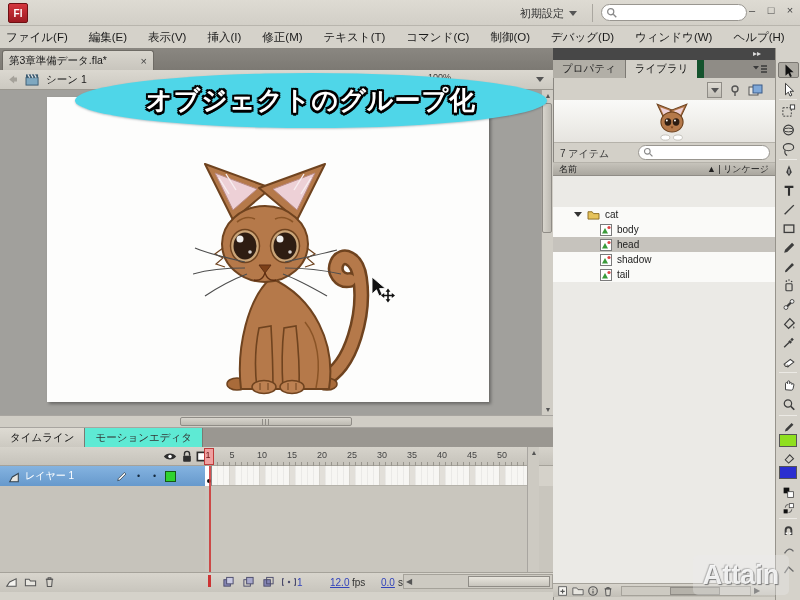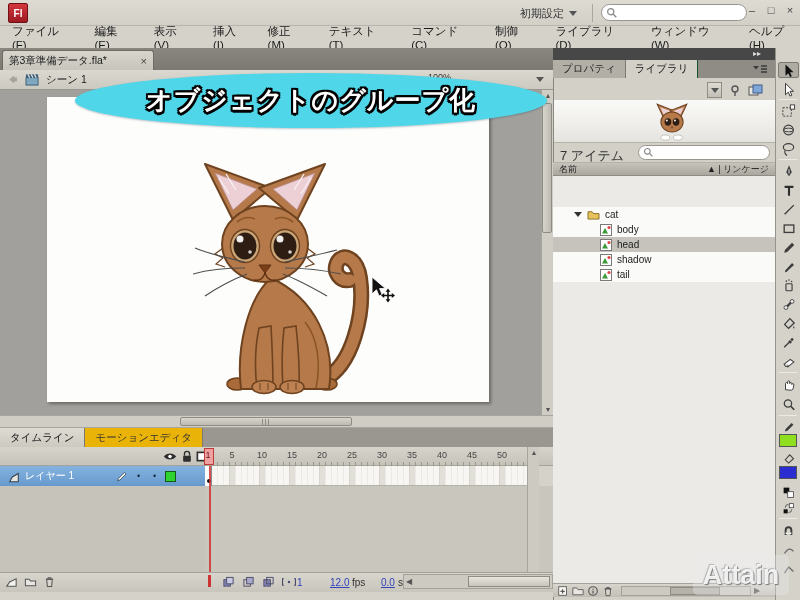--- a/index.html
+++ b/index.html
@@ -11,21 +11,21 @@
   
   #titlebar{left:0;top:0;width:800px;height:26px;background:linear-gradient(#dedbd3,#d2cfc7);border-bottom:1px solid #b8b5ad}
   .fl-badge{left:8px;top:3px;width:20px;height:20px;background:linear-gradient(#d4373e,#9e1b22);border:1px solid #6e1013;border-radius:2px;color:#fff;font-size:10px;font-weight:bold;display:flex;align-items:center;justify-content:center}
   .workspace{left:520px;top:5px;height:16px;font-size:11px;color:#333;display:flex;align-items:center;gap:5px}
   .caret-down{width:0;height:0;border-left:4px solid transparent;border-right:4px solid transparent;border-top:5px solid #555}
   .tb-sep{left:592px;top:4px;width:1px;height:18px;background:#aaa7a0}
   .searchbox{left:601px;top:4px;width:146px;height:17px;background:#fff;border:1px solid #999690;border-radius:9px;display:flex;align-items:center;padding-left:4px}
   .winbtns{right:4px;top:4px;display:flex;gap:7px;font-size:11px;color:#444}
   .winbtns span{width:12px;text-align:center;cursor:default}
   
-  #menubar{left:0;top:26px;width:800px;height:23px;display:flex;align-items:center;gap:21px;padding-left:12px;font-size:11.5px;color:#1a1a1a;background:#d5d2ca}
+  #menubar{left:0;top:26px;width:800px;height:23px;display:flex;align-items:center;gap:21px;padding-left:6px;font-size:11.5px;color:#1a1a1a;background:#d5d2ca}
   
   #tabstrip{left:0;top:48px;width:553px;height:22px;background:linear-gradient(#8a8781,#7c7973)}
   .doctab{left:2px;top:50px;width:152px;height:20px;background:linear-gradient(#d8d5cd,#c8c5bd);border:1px solid #6e6b65;border-bottom:none;border-radius:3px 3px 0 0;display:flex;align-items:center;justify-content:space-between;padding:0 6px;font-size:10.5px;color:#1a1a1a}
   .doctab .close{color:#444;font-size:11px;margin-left:4px}
   
   #editbar{left:0;top:70px;width:553px;height:20px;background:linear-gradient(#dbd8d0,#ccc9c1);border-bottom:1px solid #9a978f;display:flex;align-items:center;gap:6px;padding-left:6px;font-size:11px}
   #editbar .scene{font-size:10.5px;color:#1a1a1a}
   .zoomval{left:428px;top:72px;font-size:9px;color:#333}
   .editcaret{left:536px;top:77px}
   
@@ -38,21 +38,21 @@
   .hscroll{left:0;top:415px;width:553px;height:13px;background:#d0cdc5;border-top:1px solid #a8a5a0;border-bottom:1px solid #a8a5a0}
   .hthumb{left:180px;top:417px;width:172px;height:9px;background:linear-gradient(#d8d5cd,#bdbab2);border:1px solid #8f8c86;border-radius:2px}
   .grip{left:262px;top:419px;width:9px;height:6px;background:repeating-linear-gradient(90deg,#8f8c86 0 1px,transparent 1px 3px)}
   .vscroll{left:541px;top:90px;width:12px;height:325px;background:#d0cdc5;border-left:1px solid #a8a5a0}
   .varrow{font-size:7px;color:#555;text-align:center;width:12px}
   .vthumb{left:542px;top:103px;width:10px;height:130px;background:linear-gradient(90deg,#d8d5cd,#bdbab2);border:1px solid #8f8c86;border-radius:2px}
   
   #tl-tabs{left:0;top:428px;width:553px;height:19px;background:#9a9791}
   .tl-tab{height:19px;display:flex;align-items:center;padding:0 10px;font-size:10.5px;border-right:1px solid #7c7973}
   .tl-tab.active{background:linear-gradient(#dedbd3,#ccc9c1);color:#111}
-  .tl-tab.inactive{background:#eab308;color:#333}
+  .tl-tab.inactive{background:#5eead4;color:#333}
   #tl-head{left:0;top:447px;width:553px;height:19px;background:linear-gradient(#d6d3cb,#c6c3bb);border-bottom:1px solid #a5a29a}
   #tl-ruler{left:205px;top:447px;width:322px;height:19px;background:repeating-linear-gradient(90deg,#9a978f 0 1px,transparent 1px 6px) 0 100%/100% 4px no-repeat}
   .rnum{position:absolute;top:3px;width:16px;text-align:center;font-size:9px;color:#444}
   .ph-marker{left:204px;top:448px;width:10px;height:17px;background:#efA0a0;border:1px solid #c03a3a;z-index:5}
   .ph-line{left:209px;top:466px;width:2px;height:106px;background:rgba(204,50,50,.85);z-index:6}
   #layer-row{left:0;top:466px;width:205px;height:20px;background:linear-gradient(#84b3e0,#6699cc);display:flex;align-items:center;gap:5px;padding-left:8px;color:#fff;font-size:10px}
   #frames-row{left:205px;top:466px;width:322px;height:20px;border-bottom:1px solid #b5b2aa;background:repeating-linear-gradient(90deg,rgba(0,0,0,.05) 0 1px,transparent 1px 6px),repeating-linear-gradient(90deg,#f7f6f3 0 24px,#e2dfd9 24px 30px)}
   .keyframe{left:205px;top:466px;width:7px;height:20px;background:#fff;border-right:1px solid #888;z-index:4}
   .kdot{position:absolute;left:1.5px;bottom:3px;width:4px;height:4px;border-radius:50%;background:#111}
   #tl-below-left{left:0;top:486px;width:205px;height:86px;background:#c6c3bb}
@@ -63,26 +63,26 @@
   .st-icons{left:5px;top:575px;display:flex;gap:6px}
   .st-num{position:absolute;top:577px;font-size:10px}
   .blue{color:#3344bb;text-decoration:underline}
   .st-scroll{left:403px;top:574px;width:150px;height:15px;background:#cdcac2;border:1px solid #a5a29a;display:flex}
   .st-thumb{left:468px;top:576px;width:82px;height:11px;background:linear-gradient(#e8e5dd,#c8c5bd);border:1px solid #8f8c86}
   
   #dockbar{left:553px;top:48px;width:247px;height:12px;background:#474747;color:#ddd;font-size:8px}
   #paneltabs{left:553px;top:60px;width:222px;height:18px;background:#8f8c86;display:flex}
   .ptab{height:18px;padding:0 9px;display:flex;align-items:center;font-size:10.5px}
   .ptab.inactive{background:#b2afa7;color:#222;border-right:1px solid #7c7973}
-  .ptab.active{background:#d3d0c8;color:#111;border-right:1px solid #14532d}
+  .ptab.active{background:#d3d0c8;color:#111;border-right:7px solid #14532d}
   #library{left:553px;top:78px;width:222px;height:522px;background:#d3d0c8;border-left:1px solid #8a8781}
   .lib-field{left:559px;top:82px;width:148px;height:16px;background:#fff;border:1px solid #8f8c86;font-size:9.5px;display:flex;align-items:center;padding-left:4px;white-space:nowrap;overflow:hidden}
   .lib-caret{left:707px;top:82px;width:15px;height:16px;background:linear-gradient(#dedbd3,#c2bfb7);border:1px solid #8f8c86;display:flex;align-items:center;justify-content:center}
   #lib-preview{left:554px;top:100px;width:221px;height:43px;background:linear-gradient(#fafaf8,#e6e4df);border-bottom:1px solid #b5b2aa}
-  .lib-count{left:560px;top:147px;font-size:13px;color:#333}
+  .lib-count{left:560px;top:147px;font-size:10px;color:#333}
   .lib-search{left:638px;top:145px;width:132px;height:15px;background:#fff;border:1px solid #999690;border-radius:8px;display:flex;align-items:center;padding-left:4px}
   #lib-header{left:553px;top:162px;width:222px;height:14px;background:linear-gradient(#c6c3bb,#aaa79f);border-top:1px solid #b5b2aa;border-bottom:1px solid #8f8c86;font-size:9px;color:#222;display:flex;align-items:center;justify-content:space-between;padding:0 6px}
   #lib-rows{left:553px;top:176px;width:222px;height:407px;background:#ebeae6}
   .librow{position:absolute;left:0;width:222px;height:15px;background:#fafaf8;display:flex;align-items:center;font-size:10px;color:#222;gap:5px}
   .librow.sel{background:#c6c3bd}
   .disc{width:0;height:0;border-left:4px solid transparent;border-right:4px solid transparent;border-top:5px solid #333}
   #lib-bottom{left:553px;top:583px;width:222px;height:14px;background:linear-gradient(#d8d5cd,#c2bfb7);border-top:1px solid #a5a29a;display:flex;align-items:center;gap:3px;padding-left:4px}
   .lib-bscroll{width:130px;height:10px;background:#cdcac2;border:1px solid #a5a29a;position:relative;margin-left:4px}
   .lib-bthumb{position:absolute;left:48px;top:0;width:50px;height:8px;background:#b5b2aa;border:1px solid #8f8c86}
   
@@ -123,21 +123,21 @@
 
   <div id="menubar" class="abs">
     <span>ファイル(F)</span>
     <span>編集(E)</span>
     <span>表示(V)</span>
     <span>挿入(I)</span>
     <span>修正(M)</span>
     <span>テキスト(T)</span>
     <span>コマンド(C)</span>
     <span>制御(O)</span>
-    <span>ライブラリ(D)</span>
+    <span>デバッグ(D)</span>
     <span>ウィンドウ(W)</span>
     <span>ヘルプ(H)</span>
   </div>
 
   <div id="tabstrip" class="abs"></div>
   <div class="doctab abs">
     <span>第3章準備データ.fla*</span>
     <span class="close">×</span>
   </div>
 

